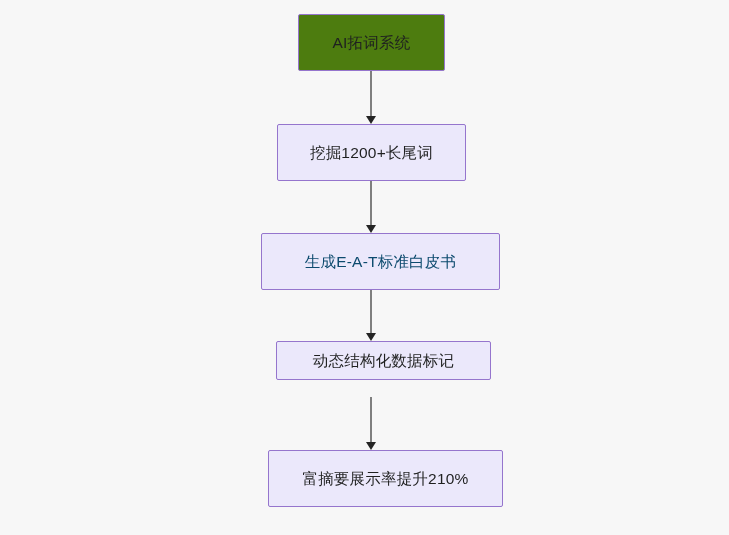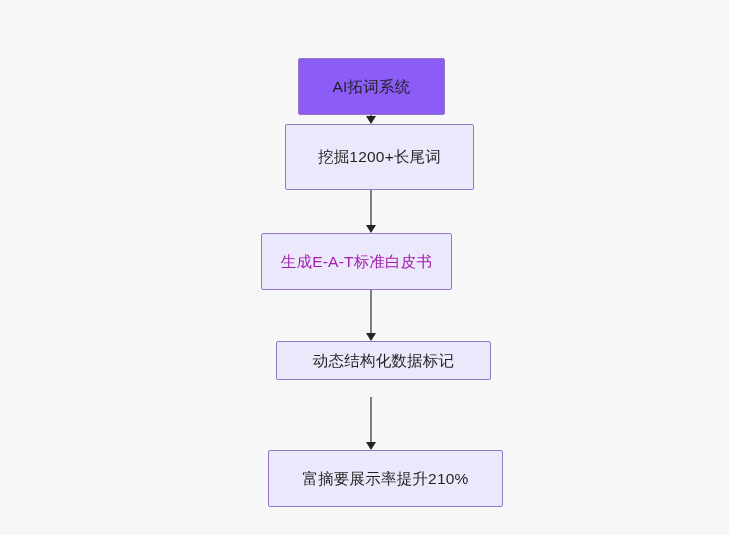--- a/index.html
+++ b/index.html
@@ -72,27 +72,27 @@
       <div class="connector-head" style="top: 43.5px; border-top-color: rgb(36, 36, 36);"></div>
     </div>
     <div class="connector" style="left: 371px; top: 289px;">
       <div class="connector-line" style="height: 43.5px; background: rgb(127, 127, 127);"></div>
       <div class="connector-head" style="top: 43.5px; border-top-color: rgb(36, 36, 36);"></div>
     </div>
     <div class="connector" style="left: 371px; top: 397px;">
       <div class="connector-line" style="height: 44.5px; background: rgb(127, 127, 127);"></div>
       <div class="connector-head" style="top: 44.5px; border-top-color: rgb(36, 36, 36);"></div>
     </div>
-    <div class="node" style="left: 298px; top: 14px; width: 147px; height: 57px; background: #8b5cf6; border-color: rgb(149, 117, 205); color: rgb(31, 32, 32); margin-top: 44px;">
+    <div class="node" style="left: 298px; top: 14px; width: 147px; height: 57px; background: #4d7c0f; border-color: rgb(149, 117, 205); color: rgb(31, 32, 32);">
       <span class="node-label">AI拓词系统</span>
     </div>
-    <div class="node" style="left: 277px; top: 124px; width: 189px; height: 66px; background: rgb(235, 232, 251); border-color: rgb(149, 117, 205); color: rgb(31, 32, 32); margin-left: 8px;">
+    <div class="node" style="left: 277px; top: 124px; width: 189px; height: 57px; background: rgb(235, 232, 251); border-color: rgb(149, 117, 205); color: rgb(31, 32, 32);">
       <span class="node-label">挖掘1200+长尾词</span>
     </div>
-    <div class="node" style="left: 261px; top: 233px; width: 191px; height: 57px; background: rgb(235, 232, 251); border-color: rgb(149, 117, 205); color: #a21caf;">
+    <div class="node" style="left: 261px; top: 233px; width: 239px; height: 57px; background: rgb(235, 232, 251); border-color: rgb(149, 117, 205); color: #0c4a6e;">
       <span class="node-label">生成E-A-T标准白皮书</span>
     </div>
     <div class="node" style="left: 276px; top: 341px; width: 215px; height: 39px; background: rgb(235, 232, 251); border-color: rgb(149, 117, 205); color: rgb(31, 32, 32);">
       <span class="node-label">动态结构化数据标记</span>
     </div>
     <div class="node" style="left: 268px; top: 450px; width: 235px; height: 57px; background: rgb(235, 232, 251); border-color: rgb(149, 117, 205); color: rgb(31, 32, 32);">
       <span class="node-label">富摘要展示率提升210%</span>
     </div>
   </div>
 

